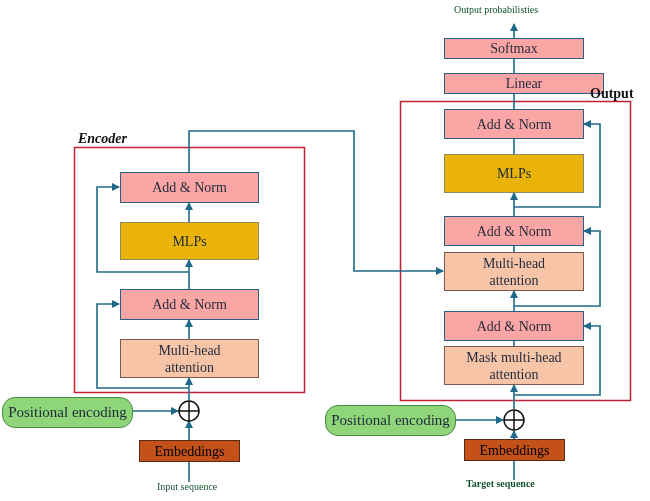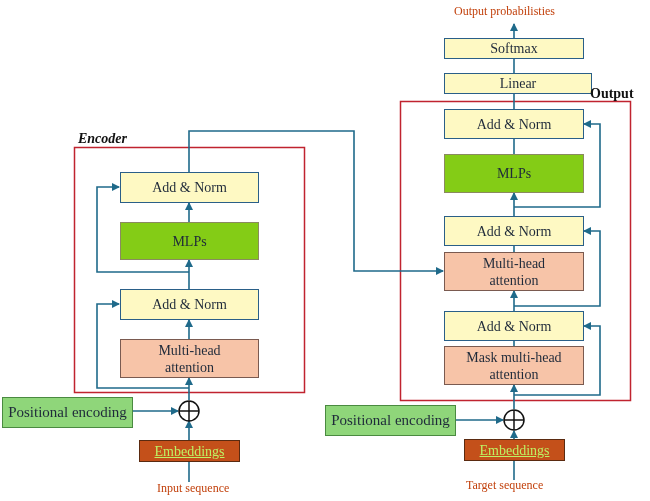--- a/index.html
+++ b/index.html
@@ -1,23 +1,23 @@
 <!DOCTYPE html>
 <html><head>
 <meta charset="utf-8">
 <style>
   html,body{margin:0;padding:0;background:#fff;}
   body{width:650px;height:501px;position:relative;overflow:hidden;font-family:"Liberation Serif","DejaVu Serif",serif;}
   .box{position:absolute;box-sizing:border-box;display:flex;align-items:center;justify-content:center;text-align:center;font-size:14px;line-height:17px;color:#1f2a3a;border:1px solid #3a6a8a;}
-  .blue{background:#fef9c3;border-color:#2a5f88;}
-  .yellow{background:#84cc16;border-color:#8a8a60;}
+  .blue{background:#fca5a5;border-color:#2a5f88;}
+  .yellow{background:#eab308;border-color:#8a8a60;}
   .peach{background:#f7c4a8;border-color:#7a5a50;}
-  .green{background:#8fd67a;border-color:#4a8a40;font-size:15px;}
-  .brown{background:#c4501a;border-color:#5a2a10;color:#bef264;text-decoration:underline;}
-  .label{position:absolute;font-size:12px;color:#c2410c;white-space:nowrap;}
+  .green{background:#8fd67a;border-color:#4a8a40;font-size:15px;border-radius:13px;}
+  .brown{background:#c4501a;border-color:#5a2a10;color:#000000;}
+  .label{position:absolute;font-size:10px;color:#14532d;white-space:nowrap;}
   .title{position:absolute;font-weight:bold;font-size:14px;color:#111;}
   svg{position:absolute;left:0;top:0;}
 </style>
 </head>
 <body>
 
 <svg width="650" height="501">
   <defs>
     <marker id="ah" markerWidth="8" markerHeight="8" refX="7" refY="4" orient="auto" markerUnits="userSpaceOnUse">
       <path d="M0,0 L8,4 L0,8 z" fill="#1f6a8a"></path>
@@ -76,23 +76,23 @@
 <div class="box blue" style="left:120px;top:172px;width:139px;height:31px;">Add &amp; Norm</div>
 <div class="box yellow" style="left:120px;top:222px;width:139px;height:38px;">MLPs</div>
 <div class="box blue" style="left:120px;top:289px;width:139px;height:31px;">Add &amp; Norm</div>
 <div class="box peach" style="left:120px;top:339px;width:139px;height:39px;padding:0 18px;">Multi-head attention</div>
 <div class="box green" style="left:2px;top:397px;width:131px;height:31px;">Positional encoding</div>
 <div class="box brown" style="left:139px;top:440px;width:101px;height:22px;">Embeddings</div>
 <div class="label" style="left:157px;top:481px;">Input sequence</div>
 
 <div class="label" style="left:454px;top:4px;">Output probabilisties</div>
 <div class="box blue" style="left:444px;top:38px;width:140px;height:21px;">Softmax</div>
-<div class="box blue" style="left:444px;top:73px;width:148px;height:21px;">Linear</div>
+<div class="box blue" style="left:444px;top:73px;width:160px;height:21px;">Linear</div>
 <div class="title" style="left:590px;top:86px;">Output</div>
 <div class="box blue" style="left:444px;top:109px;width:140px;height:30px;">Add &amp; Norm</div>
 <div class="box yellow" style="left:444px;top:154px;width:140px;height:39px;">MLPs</div>
 <div class="box blue" style="left:444px;top:216px;width:140px;height:30px;">Add &amp; Norm</div>
 <div class="box peach" style="left:444px;top:252px;width:140px;height:39px;padding:0 20px;">Multi-head attention</div>
 <div class="box blue" style="left:444px;top:311px;width:140px;height:30px;">Add &amp; Norm</div>
 <div class="box peach" style="left:444px;top:346px;width:140px;height:39px;padding:12px 4px;">Mask multi-head attention</div>
 <div class="box green" style="left:325px;top:405px;width:131px;height:31px;">Positional encoding</div>
 <div class="box brown" style="left:464px;top:439px;width:101px;height:22px;">Embeddings</div>
-<div class="label" style="left:466px;top:478px;">Target sequence</div>
+<div class="label" style="left:466px;top:478px;font-weight:bold;">Target sequence</div>
 
 </body></html>

